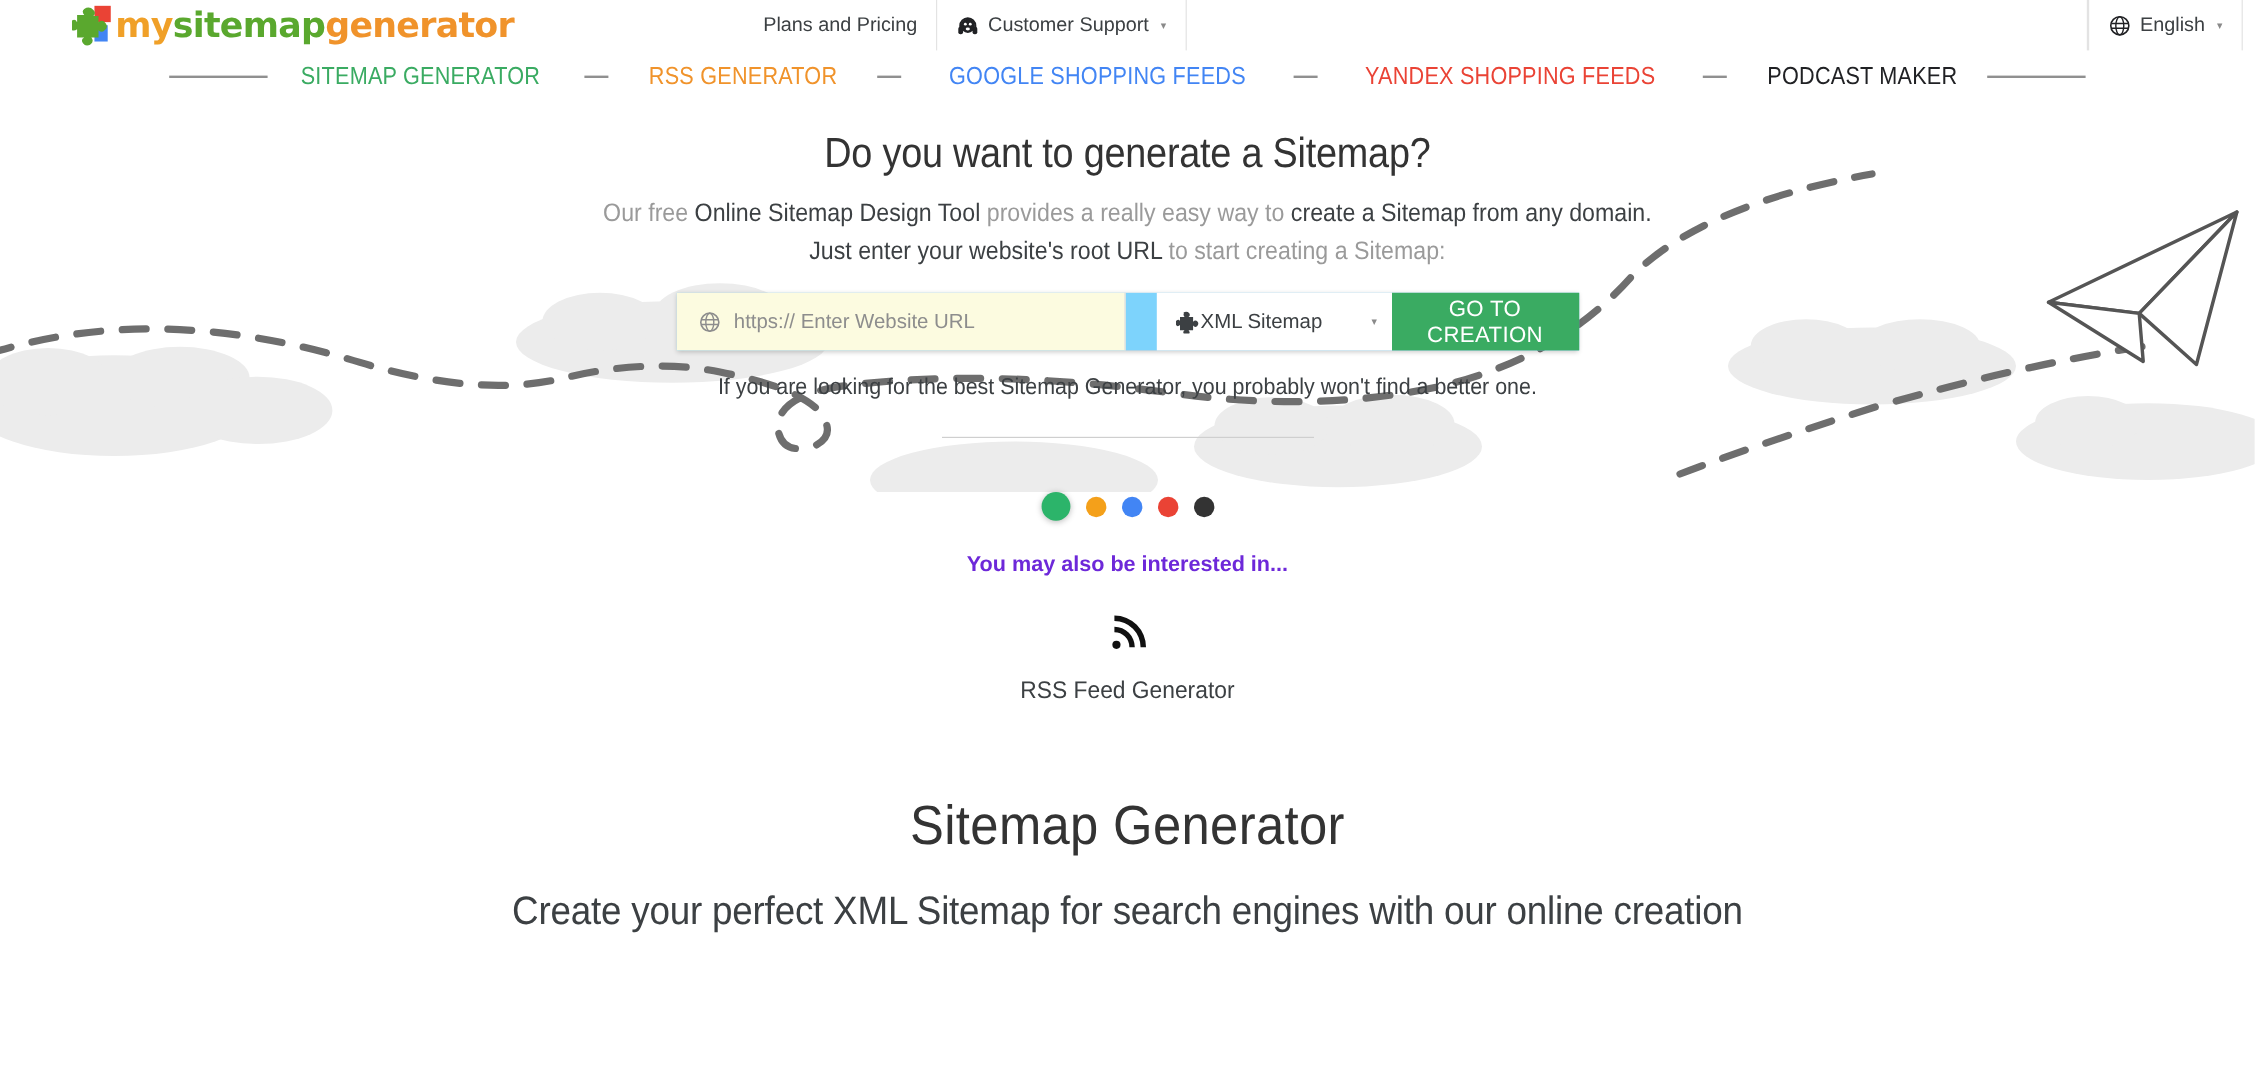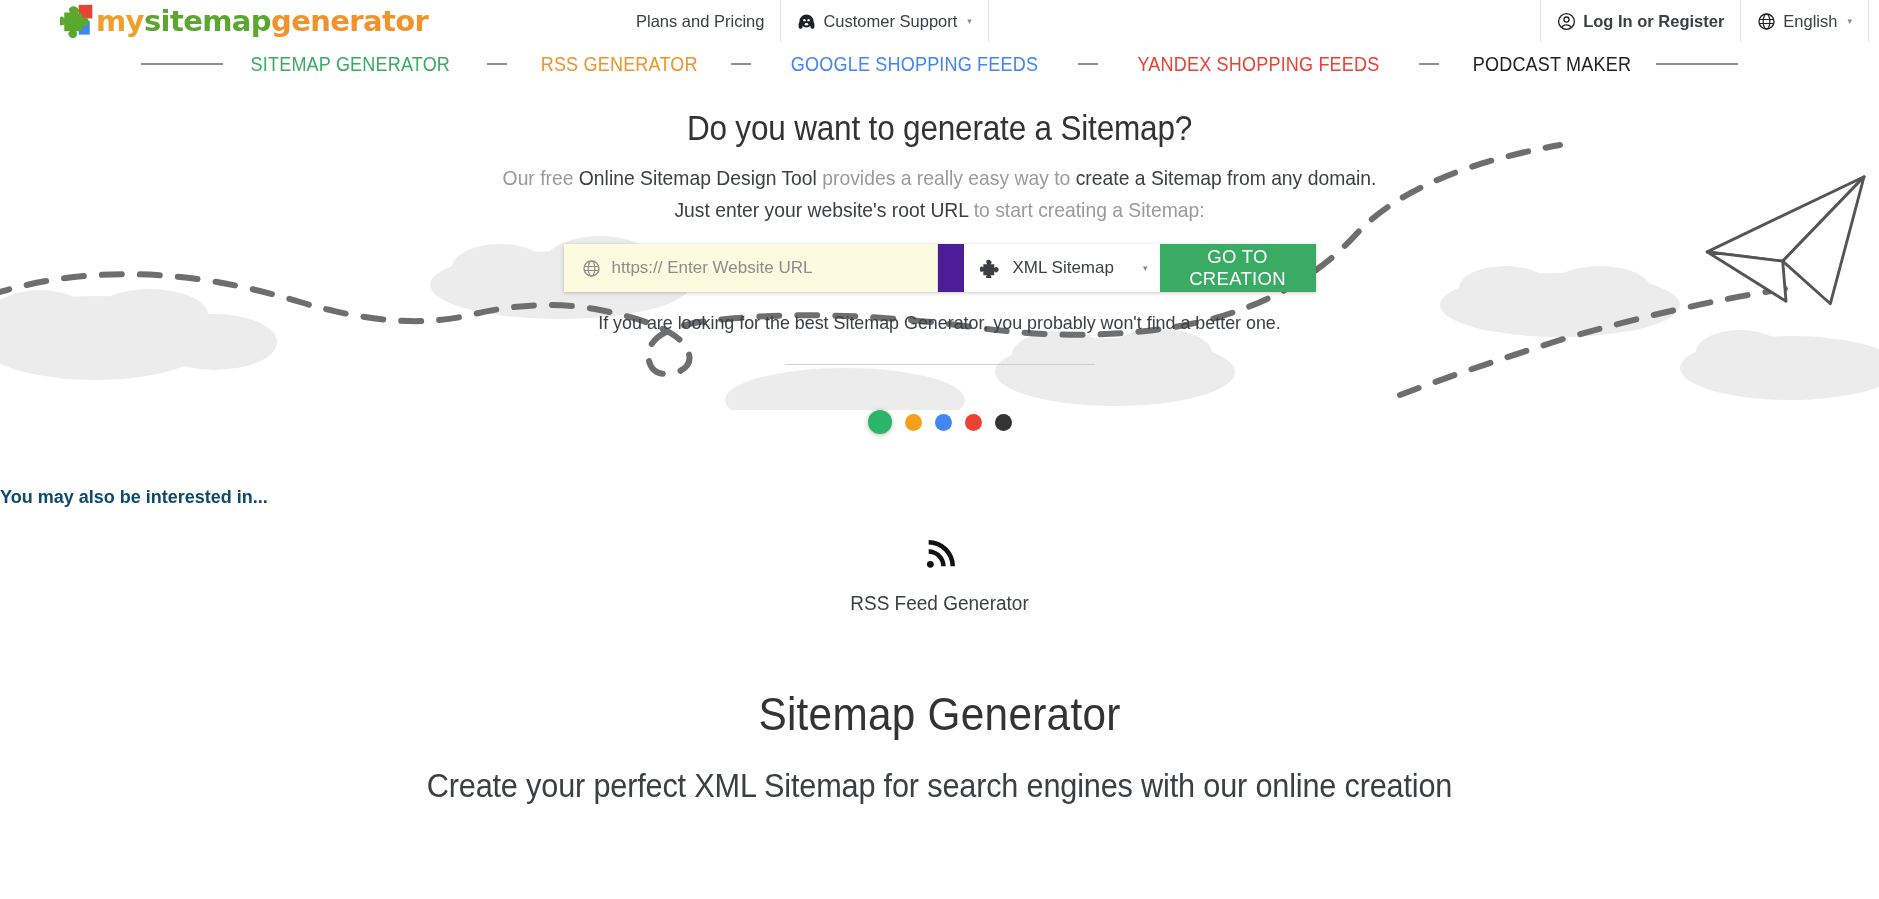--- a/index.html
+++ b/index.html
@@ -143,21 +143,21 @@
     display: flex;
     justify-content: center;
     margin-top: 18px;
   }
   .form {
     display: flex;
     align-items: stretch;
     height: 48px;
     width: 752px;
     box-shadow: 0 1px 4px rgba(0,0,0,0.22);
-    background: #4c1d95;
+    background: #7dd3fc;
   }
   .url-field {
     flex: 1 1 auto;
     background: #fcfbe0;
     display: flex;
     align-items: center;
     gap: 11px;
     padding: 0 0 0 18px;
     border-right: 1px solid #dedede;
   }
@@ -165,21 +165,21 @@
     font-size: 17px;
     color: #8d8d8d;
     font-family: "Liberation Sans", sans-serif;
   }
   .type-select {
     width: 196px;
     flex: 0 0 auto;
     background: #ffffff;
     display: flex;
     align-items: center;
-    gap: 14px;
+    gap: 2px;
     padding: 0 12px 0 16px;
     cursor: pointer;
     margin-left: 26px;
   }
   .type-label {
     font-size: 17px;
     color: #3c4043;
     flex: 1 1 auto;
     font-family: "Liberation Sans", sans-serif;
   }
@@ -230,24 +230,25 @@
     height: 26px;
   }
   .dot { border-radius: 50%; cursor: pointer; }
   .dot.active { width: 24px; height: 24px; box-shadow: 0 1px 5px rgba(0,0,0,0.28); }
   .dot.small { width: 17px; height: 17px; }
 
   
   .interest-title {
     position: relative;
     z-index: 4;
-    margin-top: 52px;
+    text-align: center;
+    margin-top: 25px;
     font-size: 18px;
     font-weight: bold;
-    color: #0c4a6e;
+    color: #6d28d9;
   }
   .interest-row {
     position: relative;
     z-index: 4;
     display: flex;
     justify-content: center;
     margin-top: 26px;
   }
   .interest-col {
     width: 403px;
@@ -357,28 +358,20 @@
         <ellipse cx="12" cy="15.4" rx="2.2" ry="1.5" fill="#ffffff"></ellipse>
       </svg>
       <span>Customer Support</span>
       <span class="caret">▾</span>
     </div>
     <div class="hdr-sep"></div>
   </div>
 
   <div class="header-right">
     <div class="hdr-sep"></div>
-    <div class="hdr-item bold">
-      <svg class="hdr-icon" viewBox="0 0 24 24">
-        <circle cx="12" cy="12" r="10" fill="none" stroke="#202124" stroke-width="1.7"></circle>
-        <circle cx="12" cy="9.5" r="3.2" fill="none" stroke="#202124" stroke-width="1.7"></circle>
-        <path d="M6 19.5 a6.4 5 0 0 1 12 0" fill="none" stroke="#202124" stroke-width="1.7"></path>
-      </svg>
-      <span>Log In or Register</span>
-    </div>
     <div class="hdr-sep"></div>
     <div class="hdr-item">
       <svg class="hdr-icon" viewBox="0 0 24 24">
         <circle cx="12" cy="12" r="9.5" fill="none" stroke="#202124" stroke-width="1.7"></circle>
         <ellipse cx="12" cy="12" rx="4.2" ry="9.5" fill="none" stroke="#202124" stroke-width="1.5"></ellipse>
         <path d="M3 9.5 h18 M3 14.5 h18" stroke="#202124" stroke-width="1.5" fill="none"></path>
       </svg>
       <span>English</span>
       <span class="caret">▾</span>
     </div>

